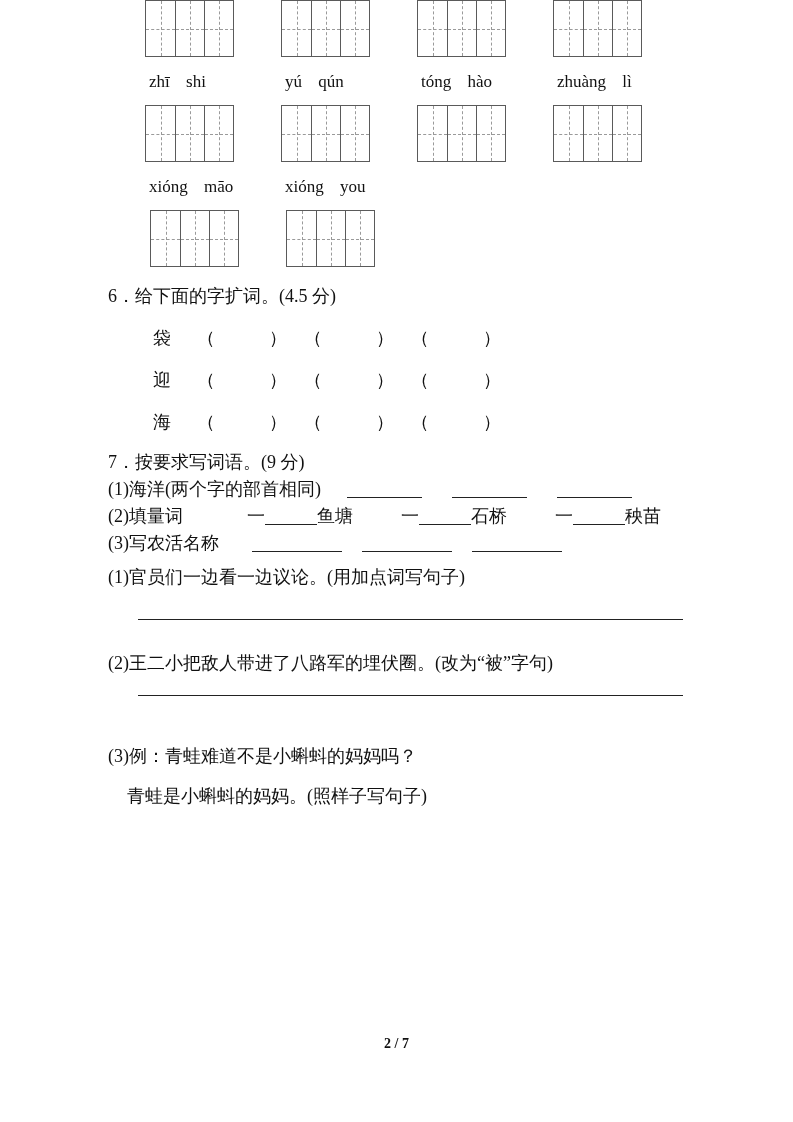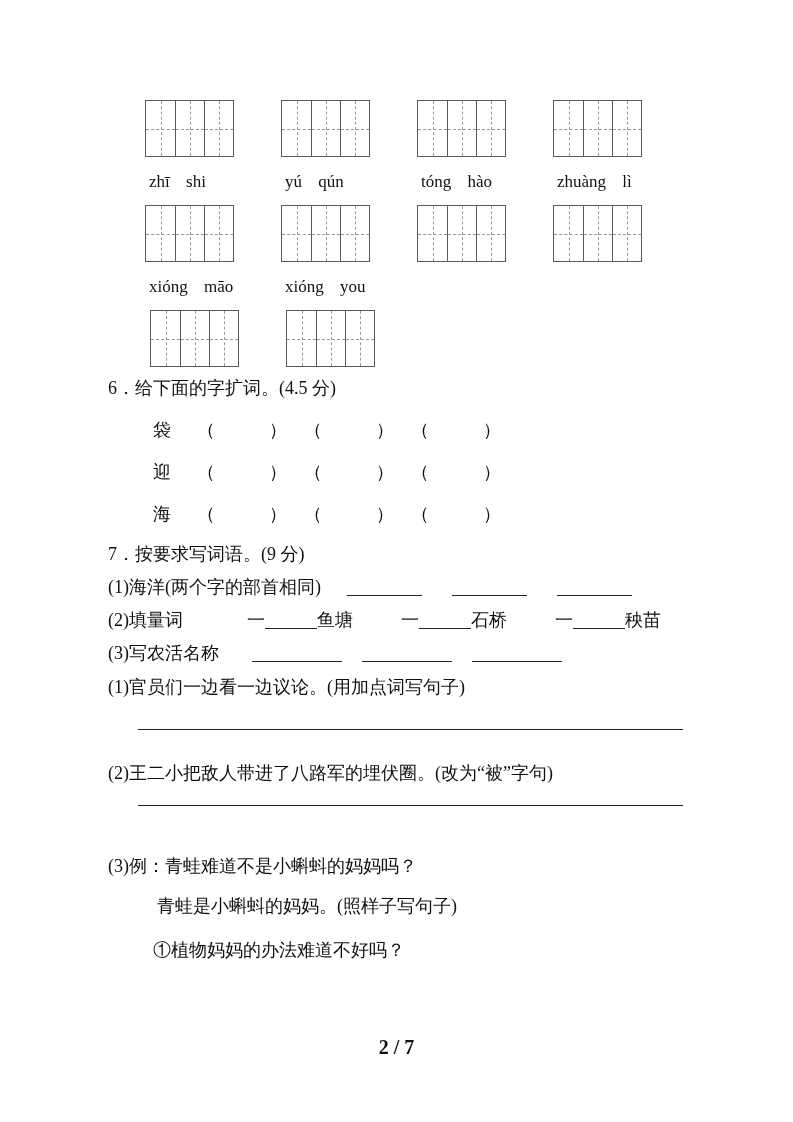--- a/index.html
+++ b/index.html
@@ -4,69 +4,69 @@
 <title>试卷 第2页</title>
 <style>
   * { margin:0; padding:0; box-sizing:border-box; }
   html, body { background:#ffffff; }
   body {
     width:793px; height:1122px;
     font-family:"Liberation Serif","DejaVu Serif",serif;
     color:#111111;
     overflow:hidden;
   }
-  .sheet { position:relative; width:793px; height:1122px; padding-top:100px; background:#ffffff; }
+  .sheet { position:relative; width:793px; height:1122px; background:#ffffff; }
 
   
   .grid-row { display:flex; gap:47px; margin-left:145px; }
   .grid-row.row-3 { margin-left:150px; }
   .pinyin-row + .grid-row { margin-top:12px; }
   .grid-group { display:flex; border:1px solid #5a5a5a; height:57px; background:#fff; }
   .grid-cell { width:29px; position:relative; }
   .grid-cell + .grid-cell { border-left:1px solid #5a5a5a; }
   .grid-cell::before { content:""; position:absolute; left:0; right:0; top:50%; border-top:1px dashed #9a9a9a; }
   .grid-cell::after  { content:""; position:absolute; top:0; bottom:0; left:50%; border-left:1px dashed #9a9a9a; }
 
   .pinyin-row { display:flex; margin:14px 0 0 145px; line-height:22px; }
   .pinyin-slot { width:136px; padding-left:4px; font-size:17px; word-spacing:12px; white-space:nowrap; }
 
   
   .questions { padding:0 90px 0 108px; font-size:18px; line-height:26px; }
-  .q-title { margin-top:8px; }
+  .q-title { margin-top:16px; }
   .q-title.q7 { margin-top:14px; }
   .q-title.q8 { margin-top:15px; }
 
   .expand-row { margin-top:16px; white-space:nowrap; }
   .expand-char { margin-left:45px; }
   .paren-group { margin-left:17px; }
   .paren-group.first { margin-left:26px; }
 
-  .q-item { margin-top:7px; white-space:nowrap; }
+  .q-item { margin-top:1px; white-space:nowrap; }
   .q-item.first { }
 
   .blank { display:inline-block; height:19px; border-bottom:1px solid #222; vertical-align:-3px; }
   .w75 { width:75px; } .w52 { width:52px; } .w90 { width:90px; }
   .gap26 { margin-left:26px; } .gap30 { margin-left:30px; }
   .gap33 { margin-left:33px; } .gap20 { margin-left:20px; }
 
   .measure-group { margin-left:48px; }
   .measure-group.first { margin-left:64px; }
 
   .q8-item1 { margin-top:8px; white-space:nowrap; }
   .q8-item2 { margin-top:30px; white-space:nowrap; }
   .q8-item3 { margin-top:47px; white-space:nowrap; }
-  .q8-item3-answer { margin-top:14px; margin-left:49px; white-space:nowrap; }
+  .q8-item3-answer { margin-top:14px; margin-left:19px; white-space:nowrap; }
   .q8-item3-sub { margin-top:18px; margin-left:45px; white-space:nowrap; }
 
   .answer-line { height:1px; border-bottom:1px solid #222; width:545px; margin-left:30px; }
   .answer-line.line-1 { margin-top:29px; }
   .answer-line.line-2 { margin-top:19px; }
 
   .footer { position:absolute; top:1036px; left:0; width:100%; text-align:center;
-            font-size:20px; font-weight:bold; }
+            font-size:14px; font-weight:bold; }
 </style>
 </head>
 <body>
 
 <div class="sheet">
 
   <section>
 
     <div class="grid-row">
       <div class="grid-group">
@@ -171,19 +171,18 @@
 
 
     <p class="q8-item1">(1)官员们一边看一边议论。(用加点词写句子)</p>
     <div class="answer-line line-1"></div>
 
     <p class="q8-item2">(2)王二小把敌人带进了八路军的埋伏圈。(改为“被”字句)</p>
     <div class="answer-line line-2"></div>
 
     <p class="q8-item3">(3)例：青蛙难道不是小蝌蚪的妈妈吗？</p>
     <p class="q8-item3-answer">青蛙是小蝌蚪的妈妈。(照样子写句子)</p>
-    <p class="q8-item3-sub">①植物妈妈的办法难道不好吗？</p>
 
   </section>
 
   <div class="footer">2 / 7</div>
 
 </div>
 
 </body></html>

